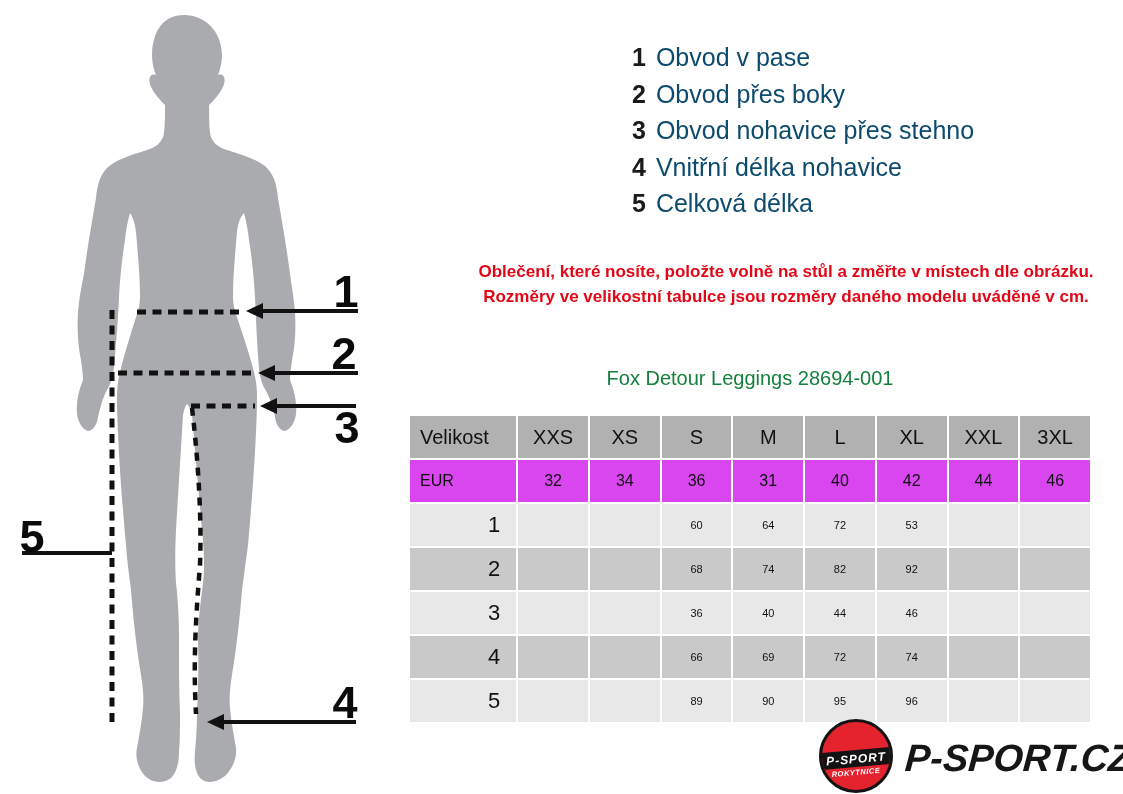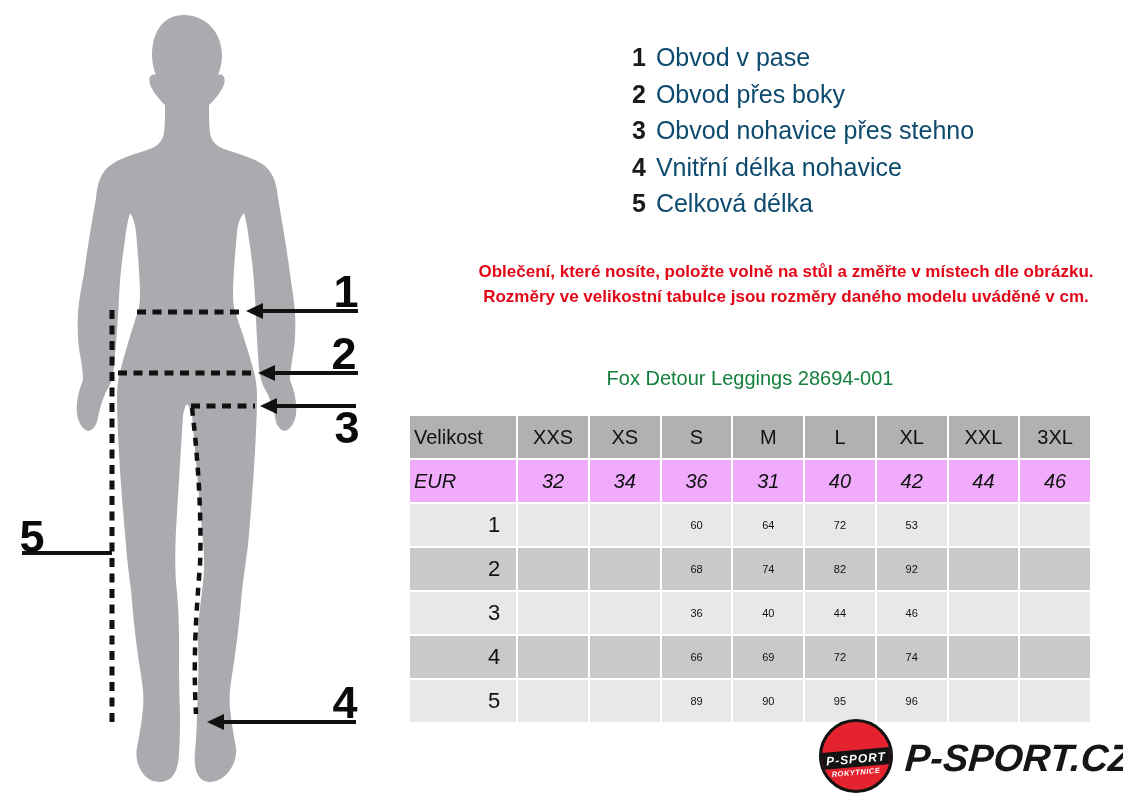--- a/index.html
+++ b/index.html
@@ -21,24 +21,24 @@
 
   
   .title{position:absolute;left:408px;top:367px;width:684px;text-align:center;
          font-size:20px;color:#15803d;}
 
   
   .tablewrap{position:absolute;left:408px;top:414px;width:684px;}
   table{width:100%;table-layout:fixed;border-collapse:separate;border-spacing:2px;}
   td{height:40px;vertical-align:middle;text-align:center;overflow:hidden;color:#111;}
   tr.hdr td{background:#b1b1b1;font-size:20px;}
-  tr.eur td{background:#f0abfc;font-size:20px;font-style:italic;}
+  tr.eur td{background:#d946ef;font-size:16px;}
   tr.odd td{background:#e8e8e8;}
   tr.even td{background:#c9c9c9;}
-  td.left{text-align:left;padding-left:4px;}
+  td.left{text-align:left;padding-left:10px;}
   td.rowlab{text-align:right;padding-right:16px;font-size:22px;}
   td.val{font-size:11px;}
 
   
   .badge{position:absolute;left:819px;top:719px;width:74px;height:74px;border-radius:50%;
          background:#e5232e;border:3px solid #131313;box-sizing:border-box;overflow:hidden;}
   .badge-band{position:absolute;left:-8px;right:-8px;top:28px;height:17px;background:#131313;
               transform:rotate(-5deg);display:flex;align-items:center;justify-content:center;}
   .badge-band span{color:#fff;font-style:italic;font-weight:700;font-size:12px;letter-spacing:1px;}
   .badge-sub{position:absolute;left:0;top:46px;width:100%;text-align:center;color:#fff;

